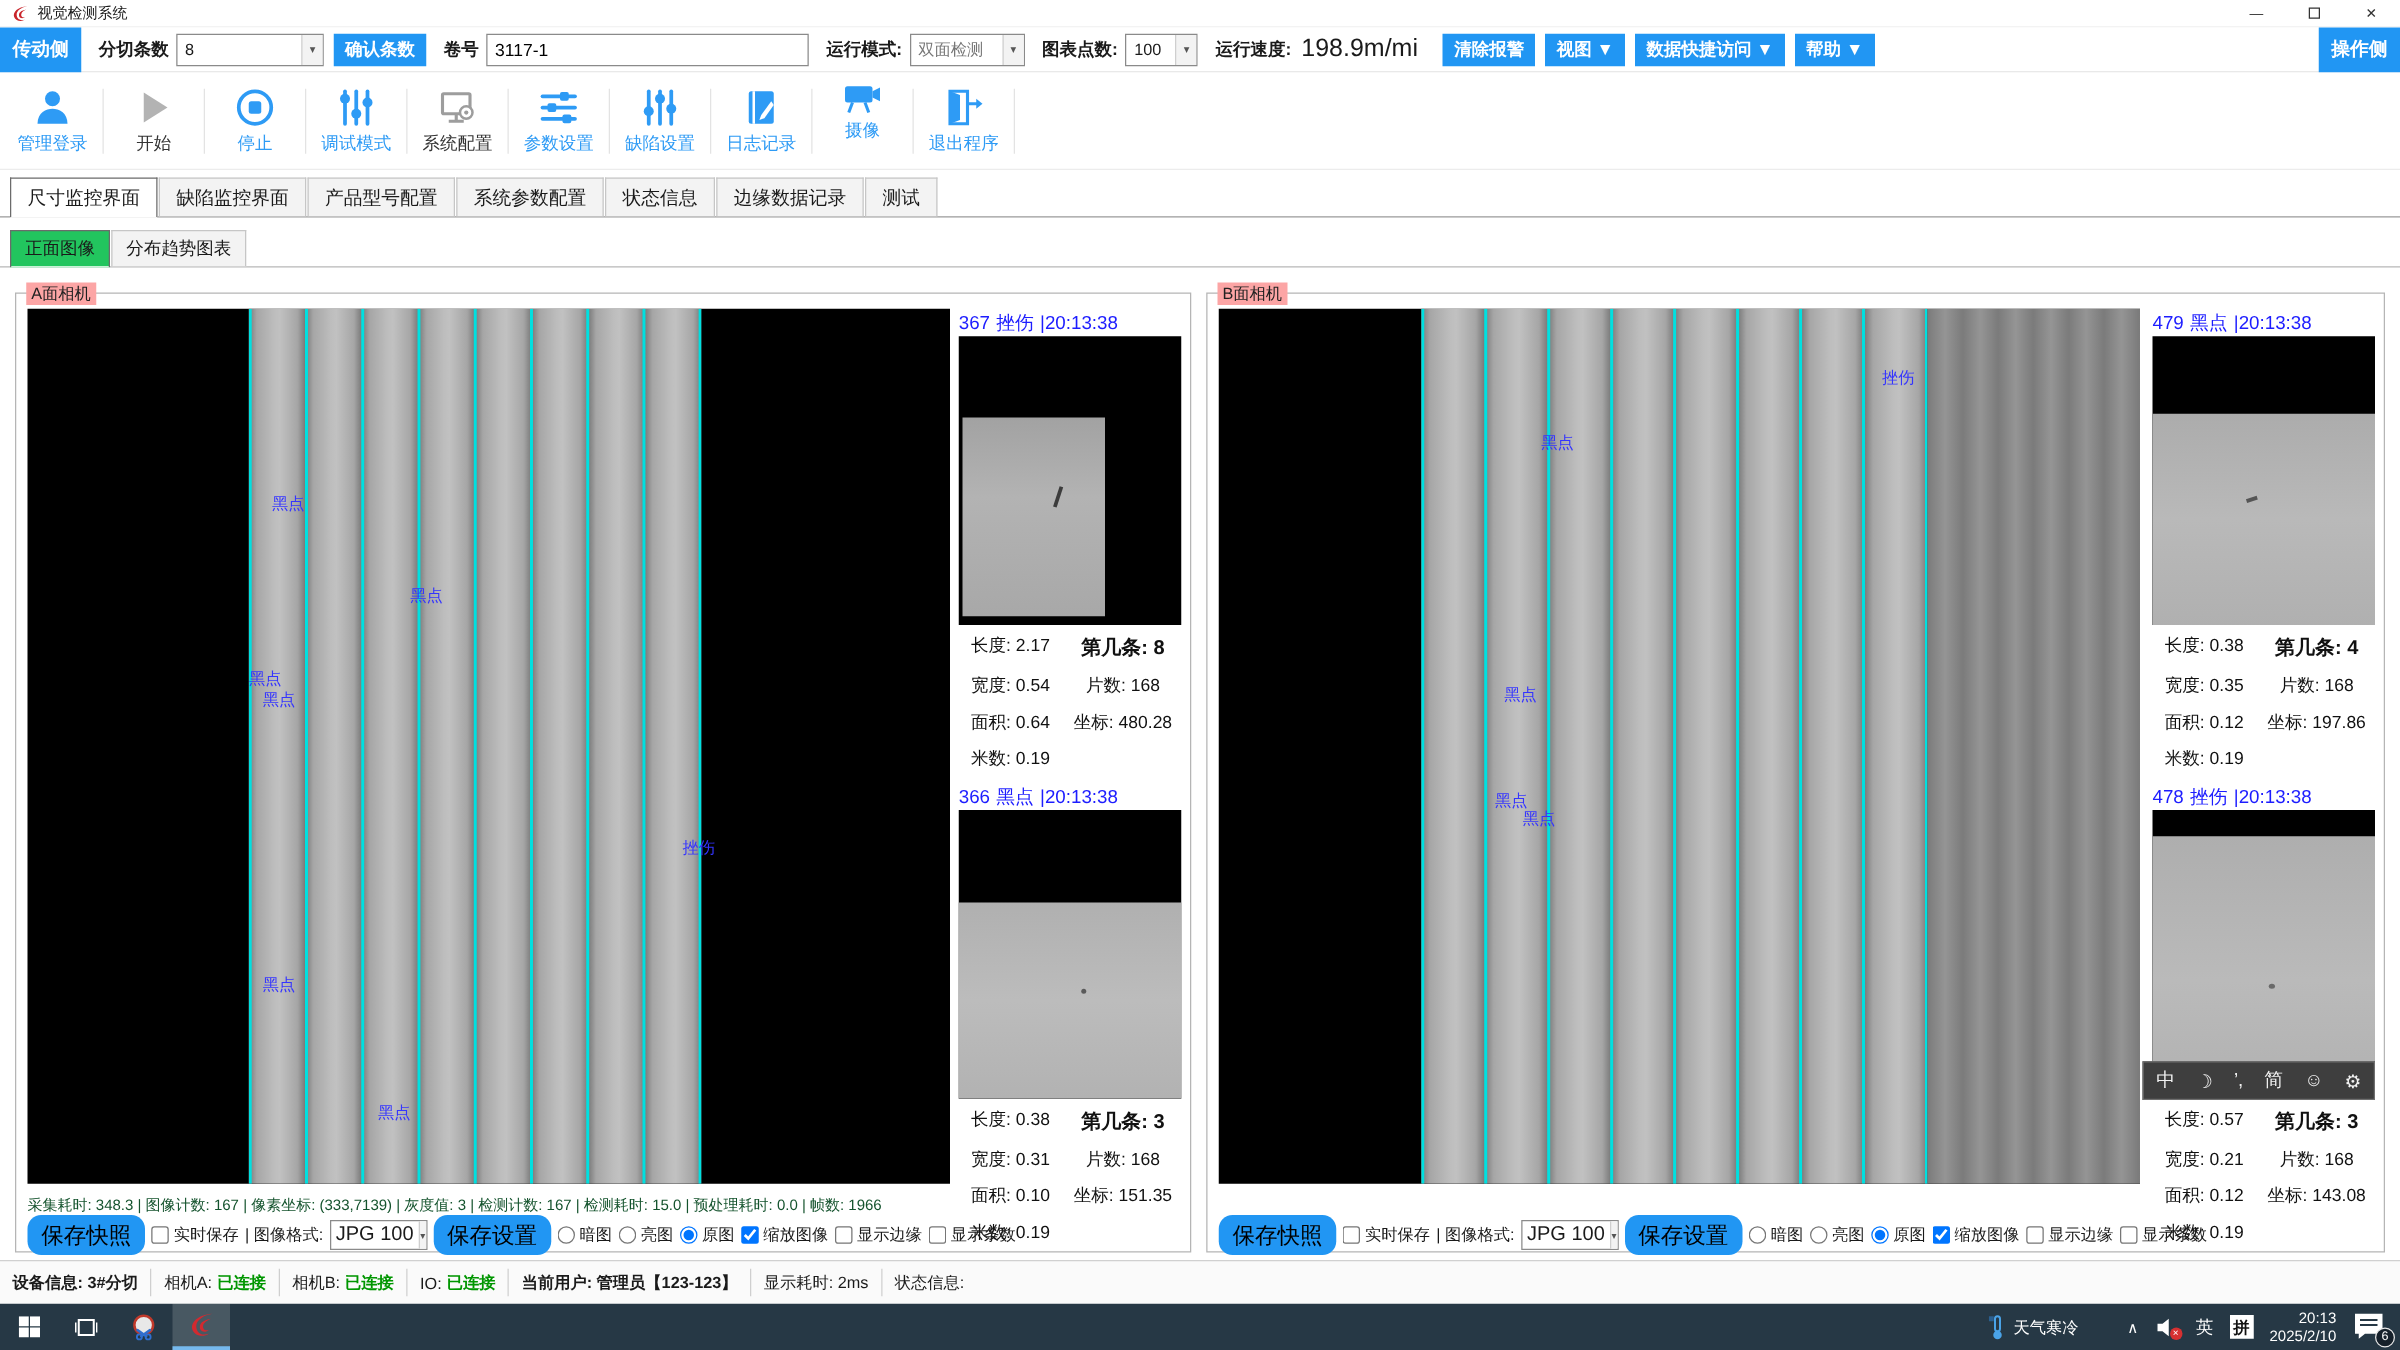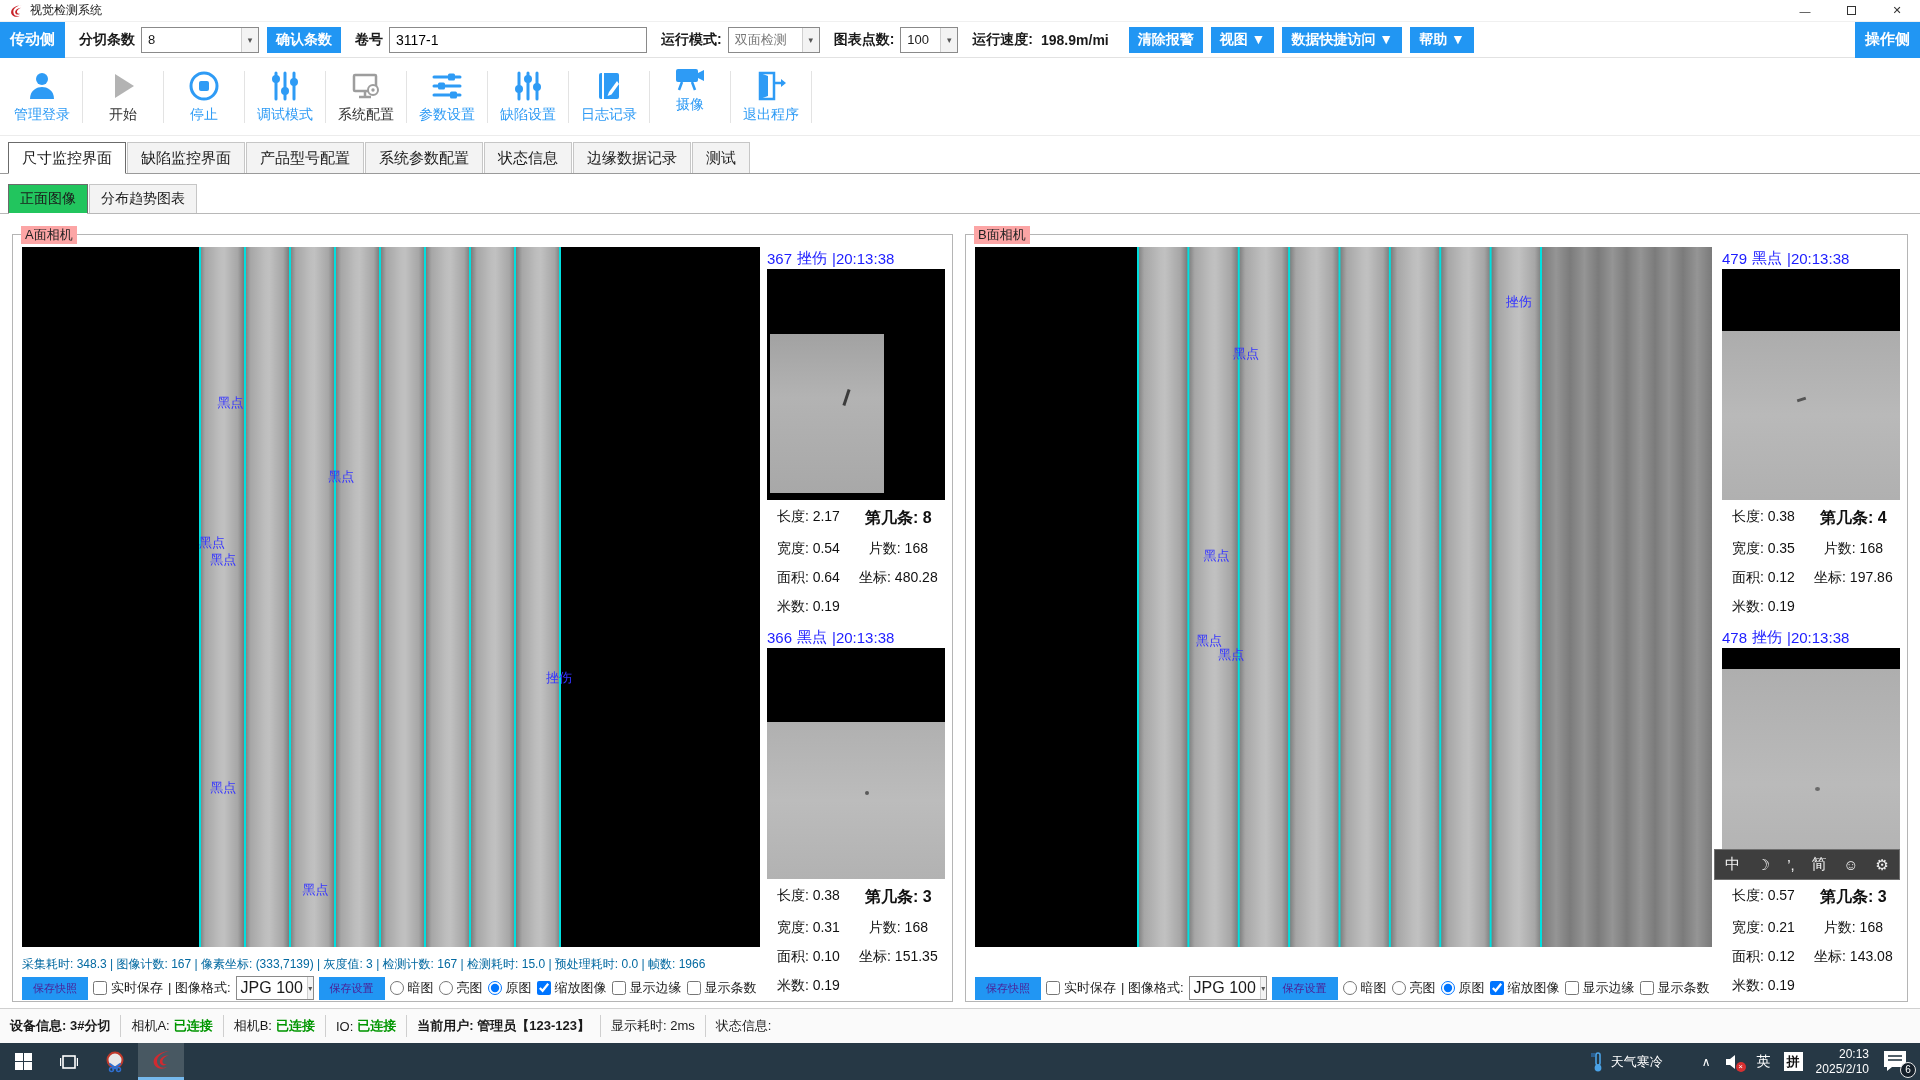--- a/index.html
+++ b/index.html
@@ -24,21 +24,21 @@
   .tb-label { font-weight:bold; margin:0 6px 0 14px; white-space:nowrap; }
   .dd { height:26px; background:#fff; border:1px solid #8a8a8a; display:flex; align-items:center;
     font-size:13px; }
   .dd .dd-val { padding:0 6px; flex:1; }
   .dd .dd-arrow { width:17px; height:24px; background:#f3f3f3; border-left:1px solid #cfcfcf;
     display:flex; align-items:center; justify-content:center; font-size:9px; color:#555; }
   .btn-blue { height:26px; padding:0 9px; background:#2196f3; color:#fff; font-weight:bold;
     font-size:14px; display:flex; align-items:center; margin-left:8px; white-space:nowrap; }
   #roll-input { width:258px; height:26px; border:1px solid #8a8a8a; padding:0 6px; font-size:14px;
     font-family:inherit; }
-  .speed-val { font-size:14px; font-weight:bold; margin-left:2px; white-space:nowrap; }
+  .speed-val { font-size:20px; font-weight:normal; margin-left:2px; white-space:nowrap; }
   .op-side { margin-left:auto; }
 
   
   #icon-toolbar { position:absolute; left:0; top:58px; width:1920px; height:78px; background:#fff;
     display:flex; align-items:center; padding-left:6px; border-bottom:1px solid #ececec; }
   .tool-item { width:72px; display:flex; flex-direction:column; align-items:center; gap:3px; }
   .tool-item .tlabel { font-size:14px; color:#2e9bf5; white-space:nowrap; }
   .tool-item.disabled .tlabel { color:#333; }
   .tool-item.raised { margin-top:-16px; }
   .tool-sep { width:1px; height:52px; background:#e3e3e3; margin:0 4px; }
@@ -97,25 +97,25 @@
   .snap-b1 .mk { left:42%; top:56%; width:9px; height:3px; transform:rotate(-18deg); background:#555; }
   .snap-b2 .gray { left:0; top:9%; width:100%; height:91%;
     background:linear-gradient(180deg,#aeaeae,#bababa 55%,#b1b1b1); }
   .snap-b2 .mk { left:52%; top:60%; width:5px; height:4px; border-radius:50%; background:#6a6a6a; }
 
   .card-meta { display:grid; grid-template-columns:46% 54%; padding-top:8px; row-gap:11px;
     font-size:14px; color:#111; }
   .card-meta .cell { white-space:nowrap;text-align:center; }
   .card-meta .strip-cell { font-weight:bold; font-size:16px; }
 
-  .cam-stats { position:absolute; left:9px; top:721px; width:728px; font-size:12px; color:#0369a1;
+  .cam-stats { position:absolute; left:9px; top:721px; width:728px; font-size:12px; color:#14532d;
     white-space:nowrap; overflow:hidden; }
   .cam-controls { position:absolute; left:9px; top:740px; height:26px; display:flex;
     align-items:center; gap:5px; font-size:13px; white-space:nowrap; }
-  .btn-sm { background:#2196f3; color:#4c1d95; font-size:11px; padding:4px 11px; }
+  .btn-sm { background:#2196f3; color:#000000; font-size:18px; padding:4px 11px;border-radius:11px; }
   .fmt-dd { height:24px; width:78px; border:1px solid #8a8a8a; display:flex; align-items:center; }
   .fmt-dd .dd-val { flex:1; padding:0 4px; font-size:16px; }
   .fmt-dd .dd-arrow { width:15px; height:22px; background:#f3f3f3; border-left:1px solid #cfcfcf;
     display:flex; align-items:center; justify-content:center; font-size:8px; color:#555; }
   .cam-controls input { width:14px; height:14px; margin-right:2px; vertical-align:middle; }
   .ctl-group { display:flex; align-items:center; gap:2px; }
 
   
   #status-bar { position:absolute; left:0; top:1008px; width:1920px; height:35px; background:#fafafa;
     border-top:1px solid #d0d0d0; display:flex; align-items:center; font-size:13px; }

